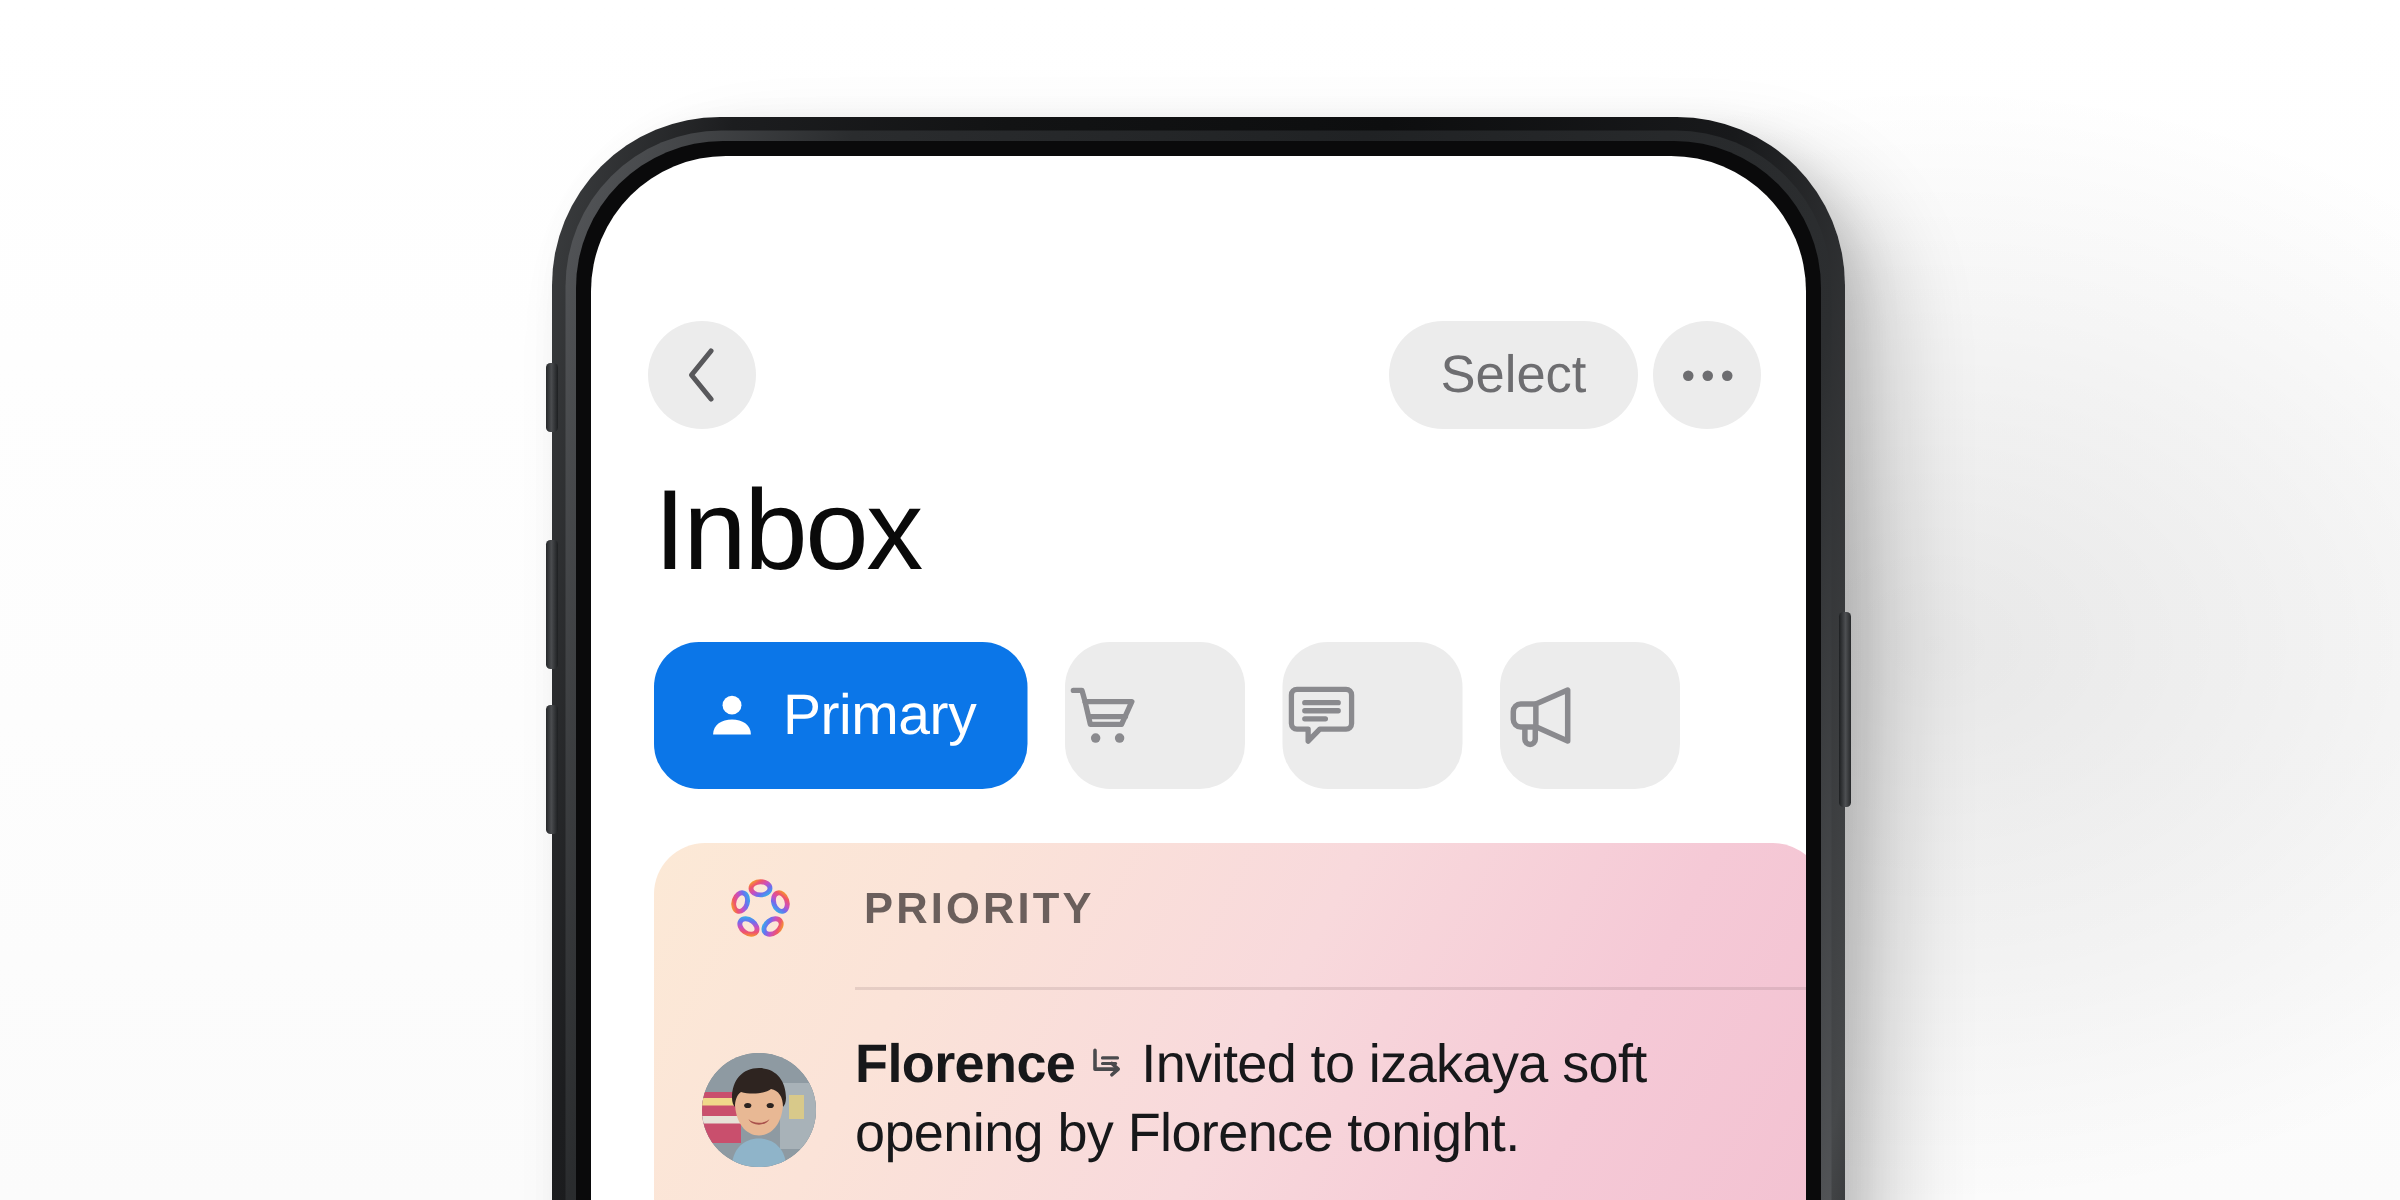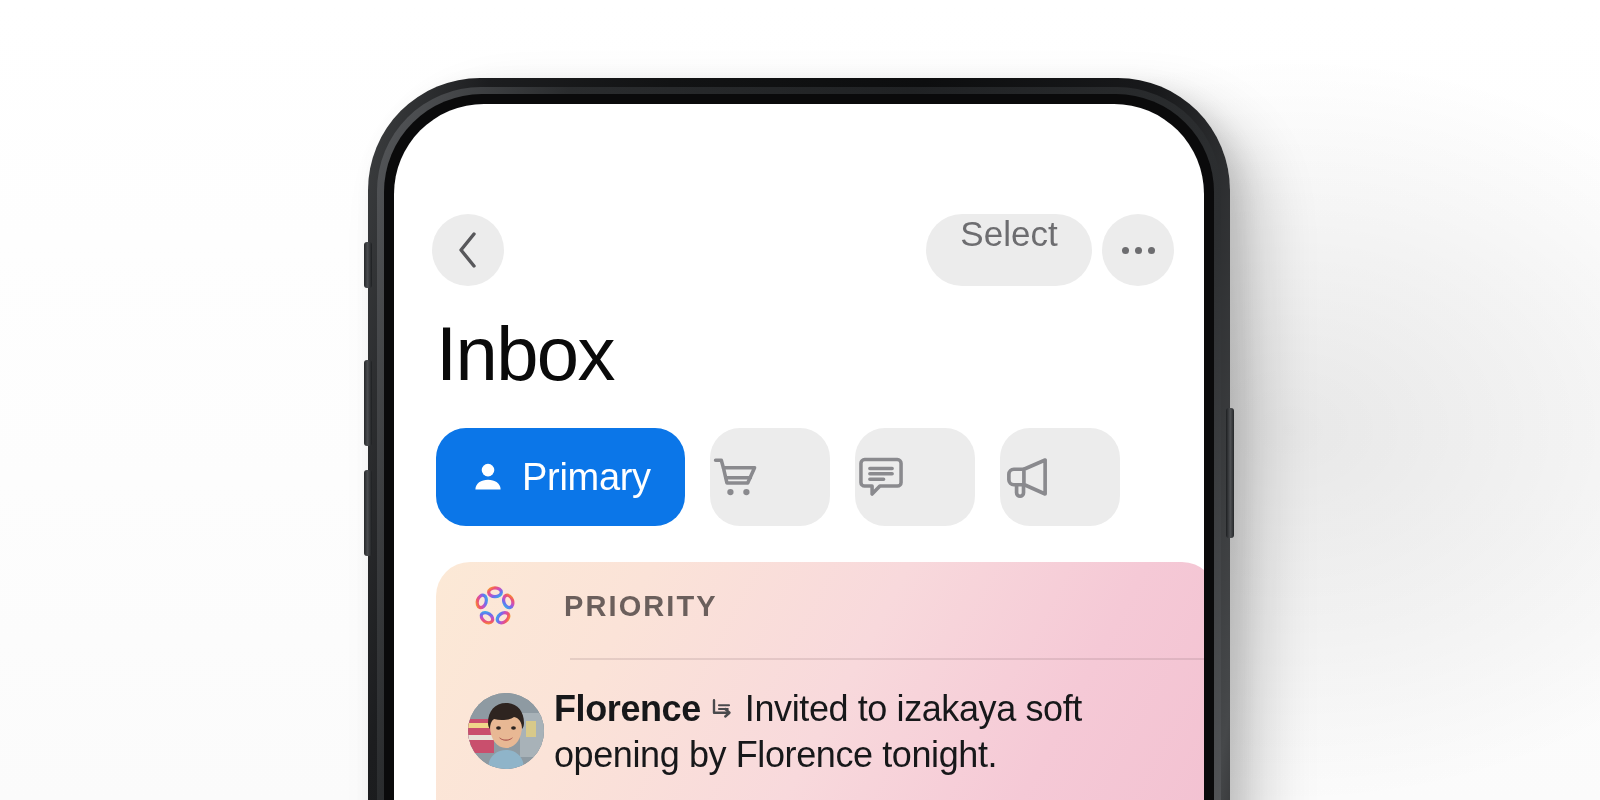--- a/index.html
+++ b/index.html
@@ -107,21 +107,21 @@
   .circle-btn{
     position:absolute;width:72px;height:72px;border-radius:50%;
     background:#ececec;display:flex;align-items:center;justify-content:center;
     cursor:pointer;
   }
   .back-btn{left:38px;top:6px;}
   .more-btn{right:30px;top:6px;}
   .select-btn{
     position:absolute;right:112px;top:6px;height:72px;
     min-width:166px;border-radius:36px;background:#ececec;
-    display:flex;justify-content:center;
+    display:flex;align-items:center;justify-content:center;
     font-size:35px;color:#6d6d70;cursor:pointer;padding:0 22px;box-sizing:border-box;
   }
   .dots{display:flex;gap:6px;}
   .dots span{width:7px;height:7px;border-radius:50%;background:#6d6d70;display:block;}
 
   
   .page-title{
     position:absolute;left:42px;top:212px;
     font-size:76px;font-weight:400;color:#0a0a0a;
     letter-spacing:-1.6px;line-height:1;
@@ -147,32 +147,32 @@
 
   
   .priority-card{
     position:absolute;left:42px;right:-12px;top:458px;bottom:-40px;
     border-radius:34px 34px 0 0;
     background:linear-gradient(118deg,#fce9d6 0%,#fbe3d8 22%,#f8d9dc 48%,#f5c9d6 72%,#f2bfd0 100%);
     overflow:hidden;
   }
   .priority-head{
     position:absolute;left:0;right:0;top:0;height:88px;
-    display:flex;align-items:center;padding-left:36px;gap:46px;box-sizing:border-box;
+    display:flex;align-items:center;padding-left:48px;gap:46px;box-sizing:border-box;
   }
   .priority-label{
     font-size:29px;font-weight:700;color:#6b5f5c;letter-spacing:2.1px;
   }
   .card-divider{
     position:absolute;left:134px;right:0;height:1.6px;background:rgba(120,90,95,0.16);
   }
   .divider-1{top:96px;}
   .mail-row{
     position:absolute;left:0;right:0;top:96px;
-    display:flex;align-items:center;padding:26px 40px 0 32px;box-sizing:border-box;gap:10px;
+    display:flex;align-items:flex-end;padding:26px 40px 0 32px;box-sizing:border-box;gap:26px;
   }
   .avatar{
     width:76px;height:76px;border-radius:50%;flex:0 0 76px;
     overflow:hidden;position:relative;background:#7e8b93;
   }
   .mail-text{
     font-size:36px;line-height:1.28;color:#17181a;letter-spacing:-0.4px;
     padding-top:2px;
   }
   .sender{font-weight:700;}

